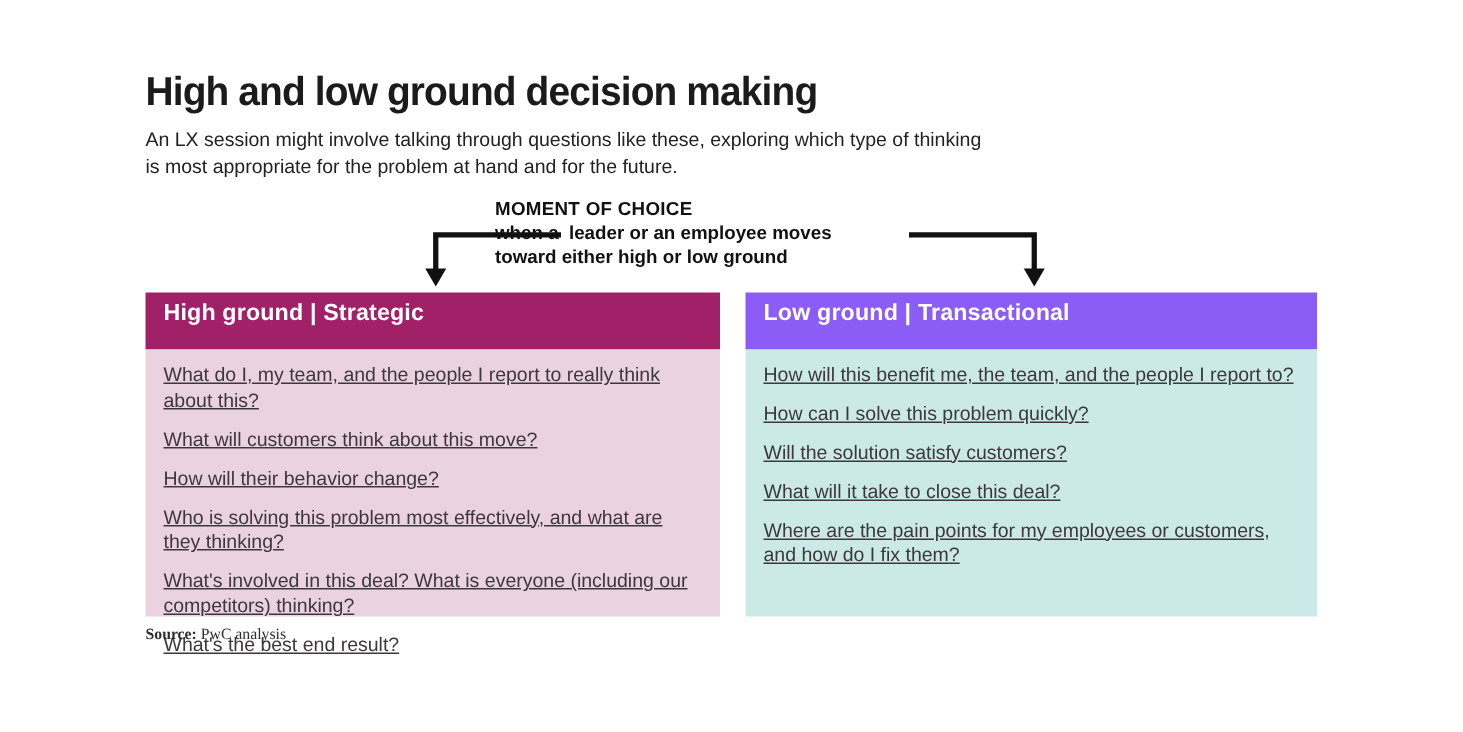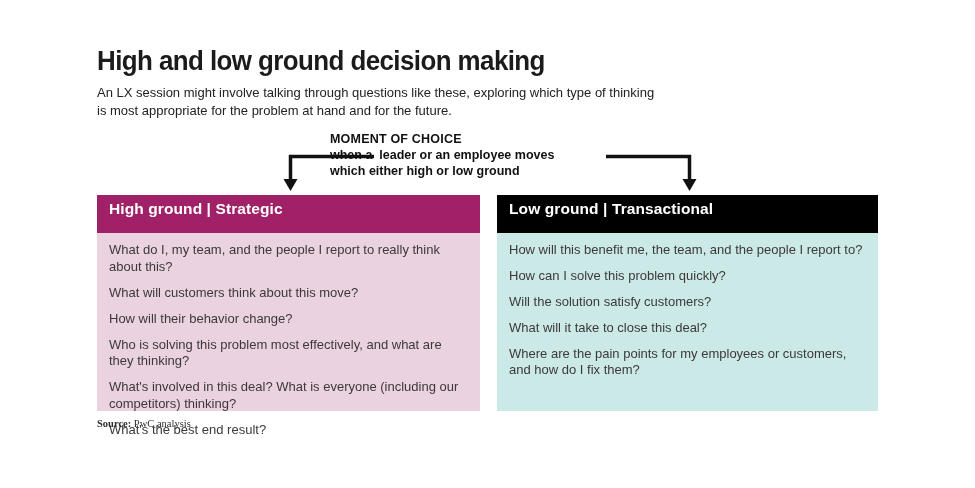--- a/index.html
+++ b/index.html
@@ -74,20 +74,21 @@
   }
   .panel-body {
     height: 178px;
     padding: 9px 12px 8px 12px;
   }
   .panel-body p {
     font-size: 13px;
     line-height: 1.3;
     color: #3c383b;
     margin: 0 0 9px 0;
+    text-decoration: underline;
   }
   .source {
     position: absolute;
     left: 97px;
     top: 418px;
     font-size: 10.5px;
     color: #2e2e2e;
     font-family: Liberation Serif, serif;
   }
   .source .src-label { font-weight: bold; }
@@ -100,21 +101,21 @@
   <div class="title">High and low ground decision making</div>
 
   <div class="subtitle">
     <div>An LX session might involve talking through questions like these, exploring which type of thinking</div>
     <div>is most appropriate for the problem at hand and for the future.</div>
   </div>
 
   <div class="choice-block">
     <div class="choice-heading">MOMENT OF CHOICE</div>
     <div class="choice-line">when a  leader or an employee moves</div>
-    <div class="choice-line">which either high or low ground</div>
+    <div class="choice-line">toward either high or low ground</div>
   </div>
 
   <svg class="arrows-svg" width="975" height="488" aria-hidden="true">
     <g stroke="#111111" fill="#111111">
       <path d="M 374 156.5 H 290.5 V 180" fill="none" stroke-width="3.5"></path>
       <polygon points="283.5,179 297.5,179 290.5,191" stroke="none"></polygon>
     </g>
     <g stroke="#111111" fill="#111111">
       <path d="M 606 156.5 H 689.5 V 180" fill="none" stroke-width="3.5"></path>
       <polygon points="682.5,179 696.5,179 689.5,191" stroke="none"></polygon>
@@ -127,21 +128,21 @@
       <p>What do I, my team, and the people I report to really think about this?</p>
       <p>What will customers think about this move?</p>
       <p>How will their behavior change?</p>
       <p>Who is solving this problem most effectively, and what are they thinking?</p>
       <p>What's involved in this deal? What is everyone (including our competitors) thinking?</p>
       <p>What's the best end result?</p>
     </div>
   </div>
 
   <div class="panel panel-low">
-    <div class="panel-header" style="background: #000000;">Low ground | Transactional</div>
+    <div class="panel-header" style="background: #8b5cf6;">Low ground | Transactional</div>
     <div class="panel-body" style="background: rgb(203, 233, 231);">
       <p>How will this benefit me, the team, and the people I report to?</p>
       <p>How can I solve this problem quickly?</p>
       <p>Will the solution satisfy customers?</p>
       <p>What will it take to close this deal?</p>
       <p>Where are the pain points for my employees or customers, and how do I fix them?</p>
     </div>
   </div>
 
   <div class="source">

